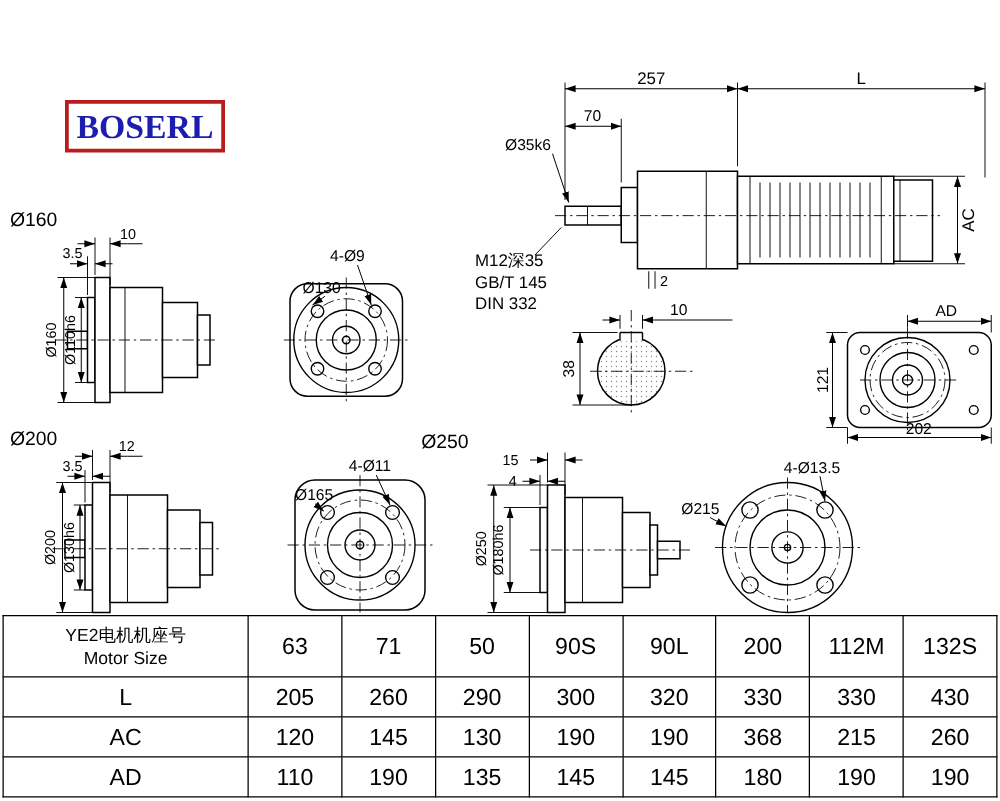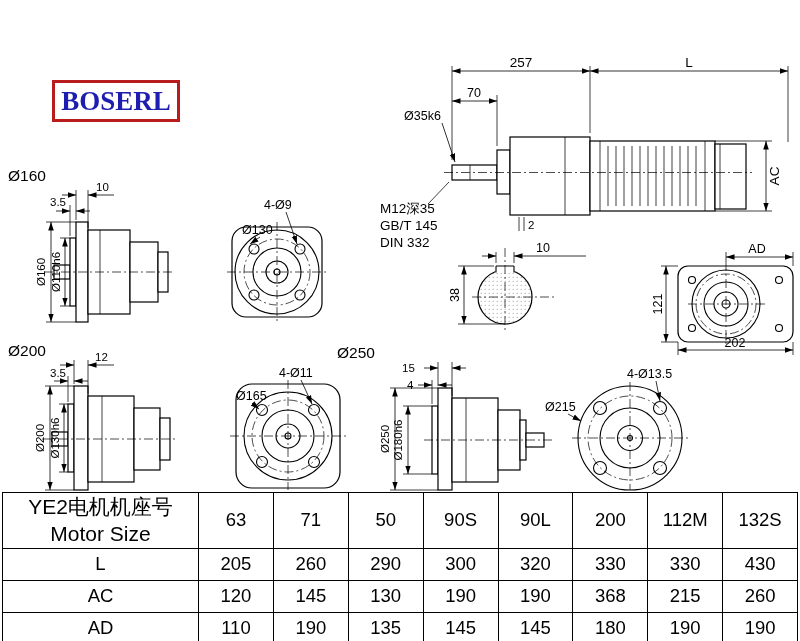--- a/index.html
+++ b/index.html
@@ -14,21 +14,21 @@
   .t11{font-size:11.5px}.t12{font-size:12.5px}.t13{font-size:13.5px}.t15{font-size:15.5px}
   .ol2{fill:#fff;stroke:#000;stroke-width:1.2}
   .c{fill:none;stroke:#000;stroke-width:1.1}
   .tl{fill:none;stroke:#000;stroke-width:0.75}
   .dim{fill:none;stroke:#000;stroke-width:0.8}
   .cl{fill:none;stroke:#000;stroke-width:0.7;stroke-dasharray:9 3 2 3}
   table{position:absolute;left:2px;top:492px;width:796px;border-collapse:collapse;table-layout:fixed;}
   td{border:1.6px solid #000;text-align:center;vertical-align:middle;font-size:18.5px;padding:0;}
   tr.hdr td{height:48px;}
   tr.row td{height:31px;}
-  .hdr-cell div{font-size:21px;line-height:1.3;}
+  .hdr-cell div{font-size:14px;line-height:1.3;}
 </style>
 </head>
 <body>
 
 <div id="page">
 
   <div id="logo">BOSERL</div>
 
   <svg width="800" height="492" viewBox="0 0 800 492">
     <defs>

